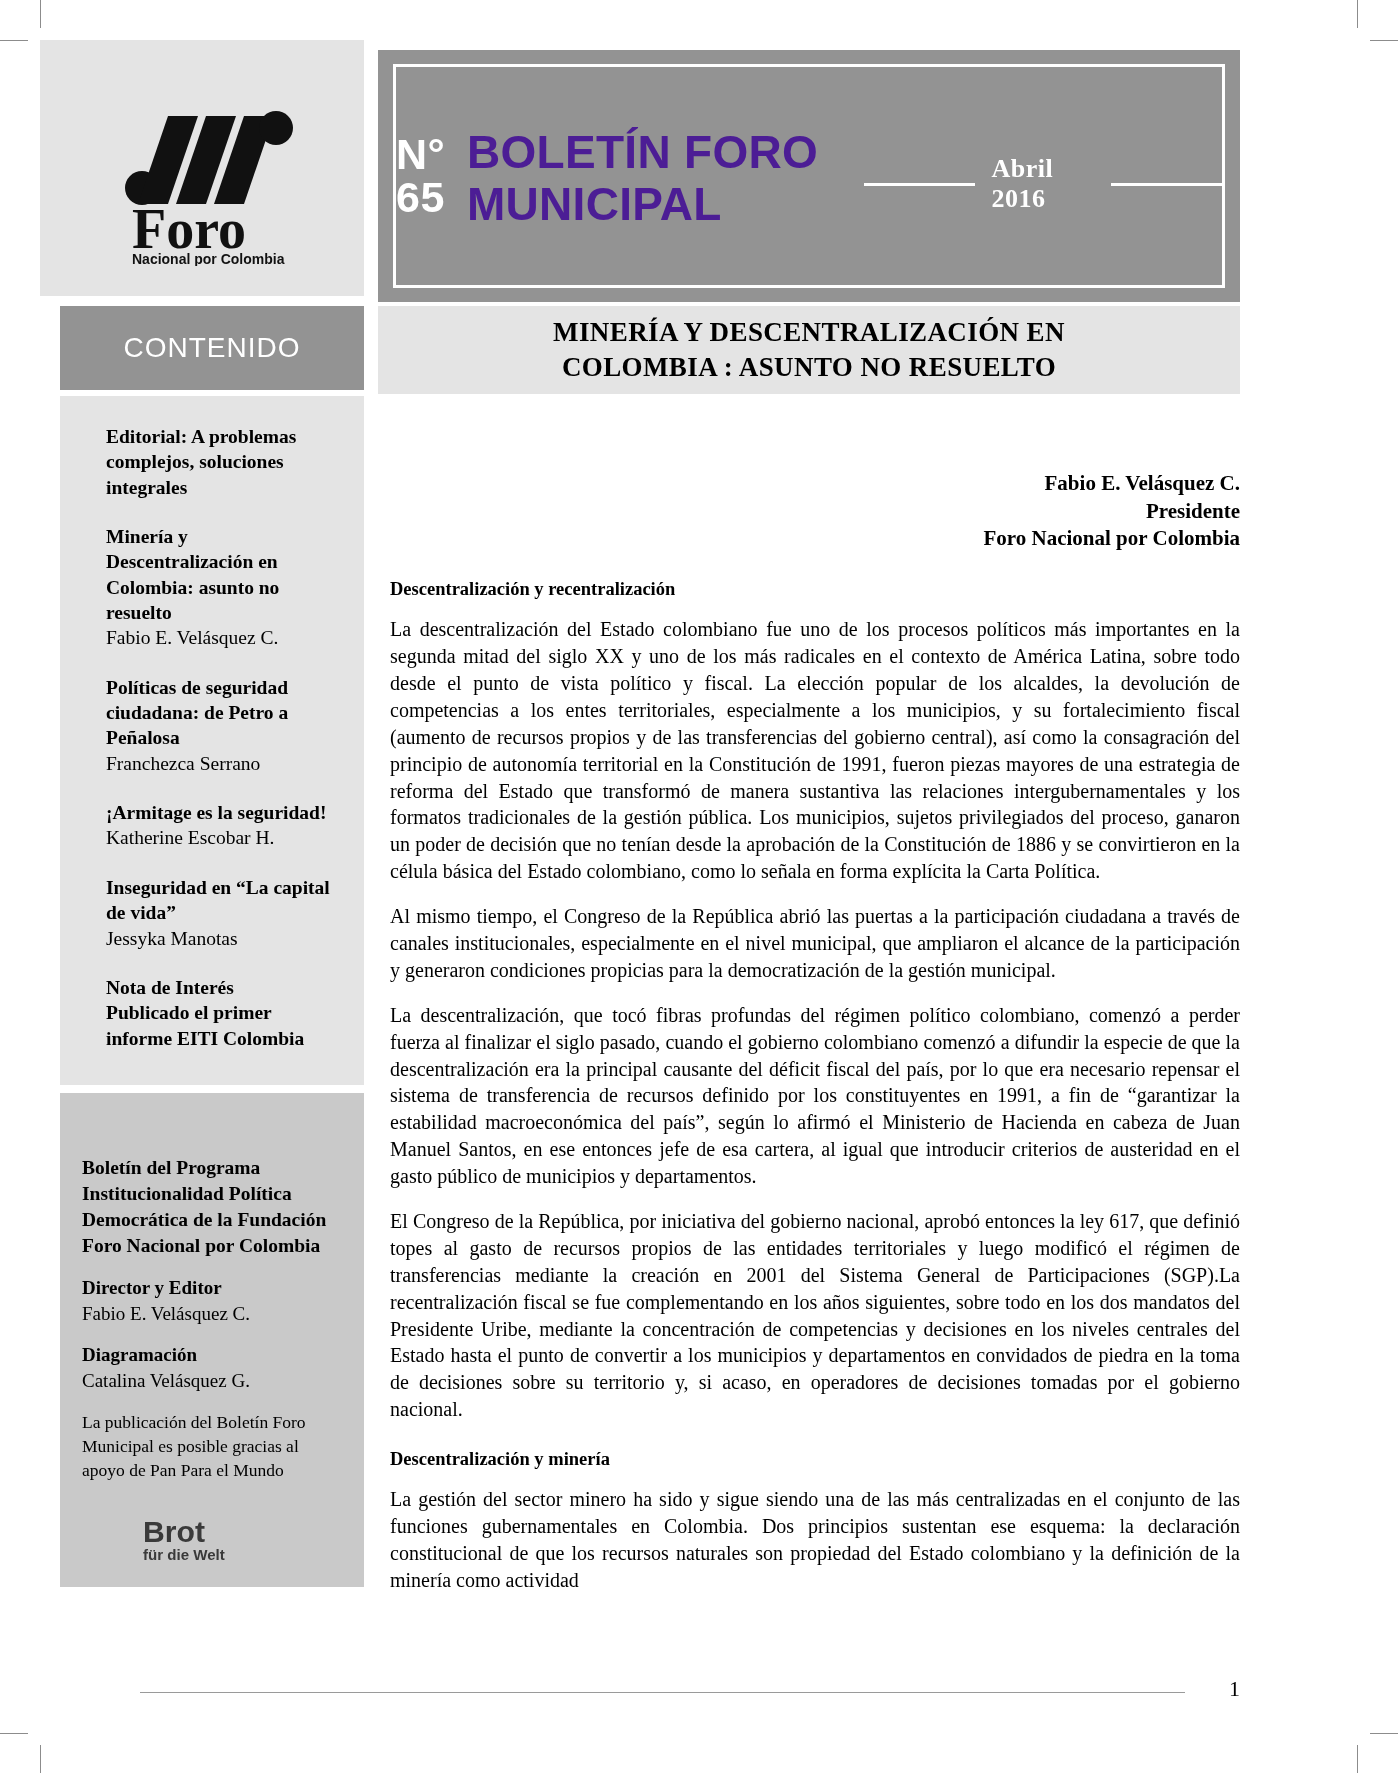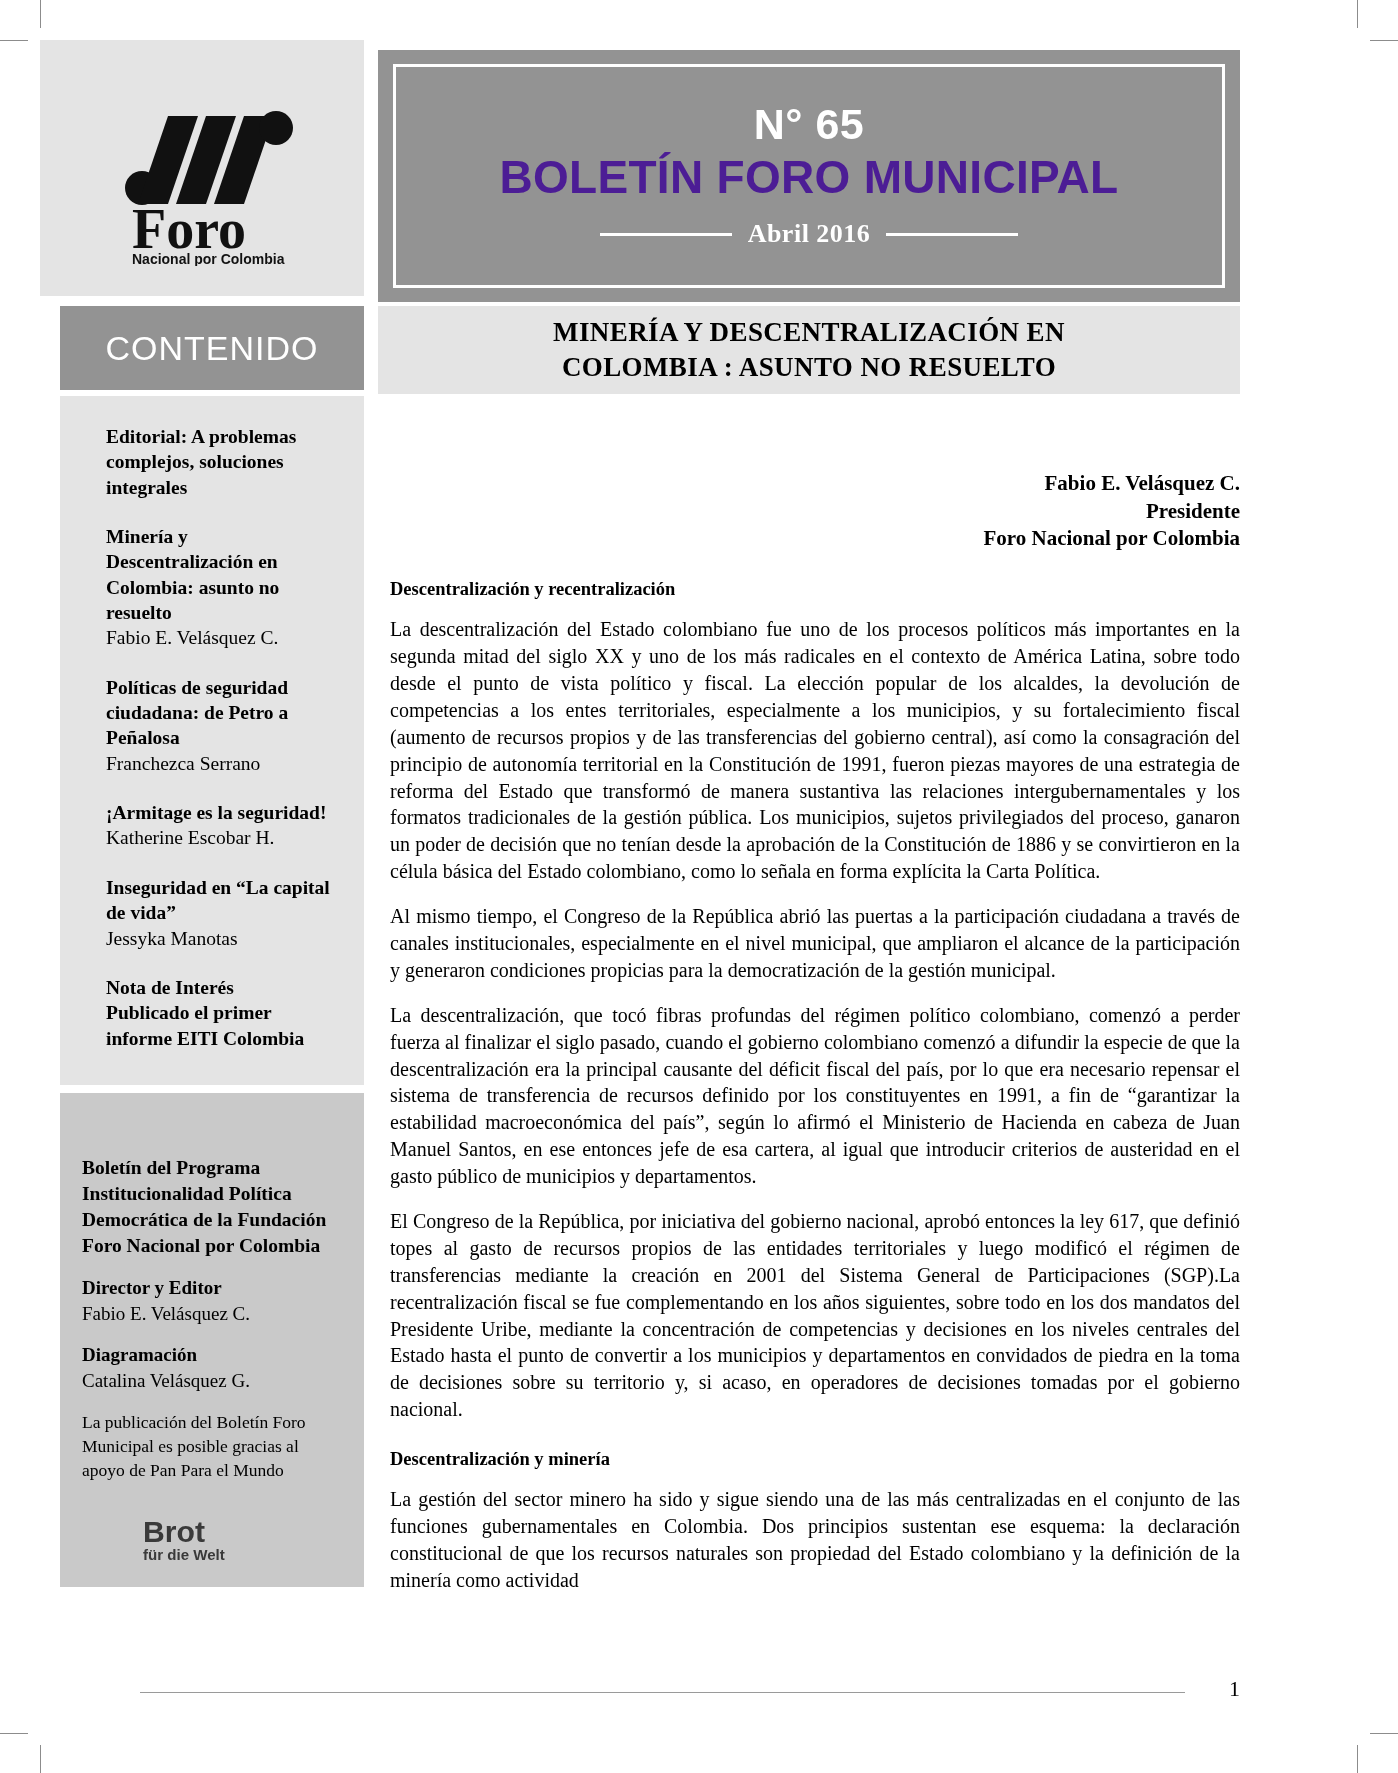--- a/index.html
+++ b/index.html
@@ -17,35 +17,35 @@
   
   #toprow{position:absolute;left:0;top:0;width:1200px;height:262px;}
   #logobox{position:absolute;left:0;top:0;width:324px;height:256px;background:#e4e4e4;
            display:flex;align-items:center;justify-content:center;}
   #logo{width:200px;height:190px;position:relative;margin-top:6px;}
   #logo svg{display:block;}
 
   #banner{position:absolute;left:338px;top:10px;width:862px;height:252px;background:#939393;
           display:flex;align-items:center;justify-content:center;}
   #bannerinner{width:calc(100% - 36px);height:calc(100% - 34px);border:3px solid #ffffff;
-               display:flex;flex-direction:column;align-items:center;justify-content:center;}
+               display:flex;flex-direction:row;align-items:center;justify-content:center;}
   #issue{font-family:"Liberation Sans",sans-serif;font-weight:bold;color:#fff;
          font-size:43px;line-height:1.0;letter-spacing:.5px;}
   #btitle{font-family:"Liberation Sans",sans-serif;font-weight:bold;color:#4c1d95;
           font-size:46px;line-height:1.12;letter-spacing:.3px;margin-top:6px;}
   #dateline{display:flex;align-items:center;gap:16px;margin-top:16px;}
   #dateline .rule{height:3px;width:132px;background:#fff;}
   #date{color:#fff;font-size:26px;font-weight:bold;font-family:"Liberation Serif",serif;
         letter-spacing:.5px;}
 
   
   #row2{position:absolute;left:0;top:266px;width:1200px;height:84px;}
   #contenido{position:absolute;left:20px;top:0;width:304px;height:84px;background:#939393;
              display:flex;align-items:center;justify-content:center;}
-  #contenido span{font-family:"Liberation Sans",sans-serif;color:#fff;font-size:34px;
+  #contenido span{font-family:"Liberation Sans",sans-serif;color:#fff;font-size:28px;
                   letter-spacing:1px;}
   #arttitlebox{position:absolute;left:338px;top:0;width:862px;height:88px;background:#e4e4e4;
                display:flex;flex-direction:column;align-items:center;justify-content:center;}
   #arttitlebox .l{font-weight:bold;font-size:27px;line-height:1.28;letter-spacing:.4px;
                   text-align:center;}
 
   
   #sidebar{position:absolute;left:20px;top:356px;width:304px;}
   #toc{background:#e4e4e4;padding:28px 26px 30px 46px;}
   .toc-item{margin-bottom:24px;}

